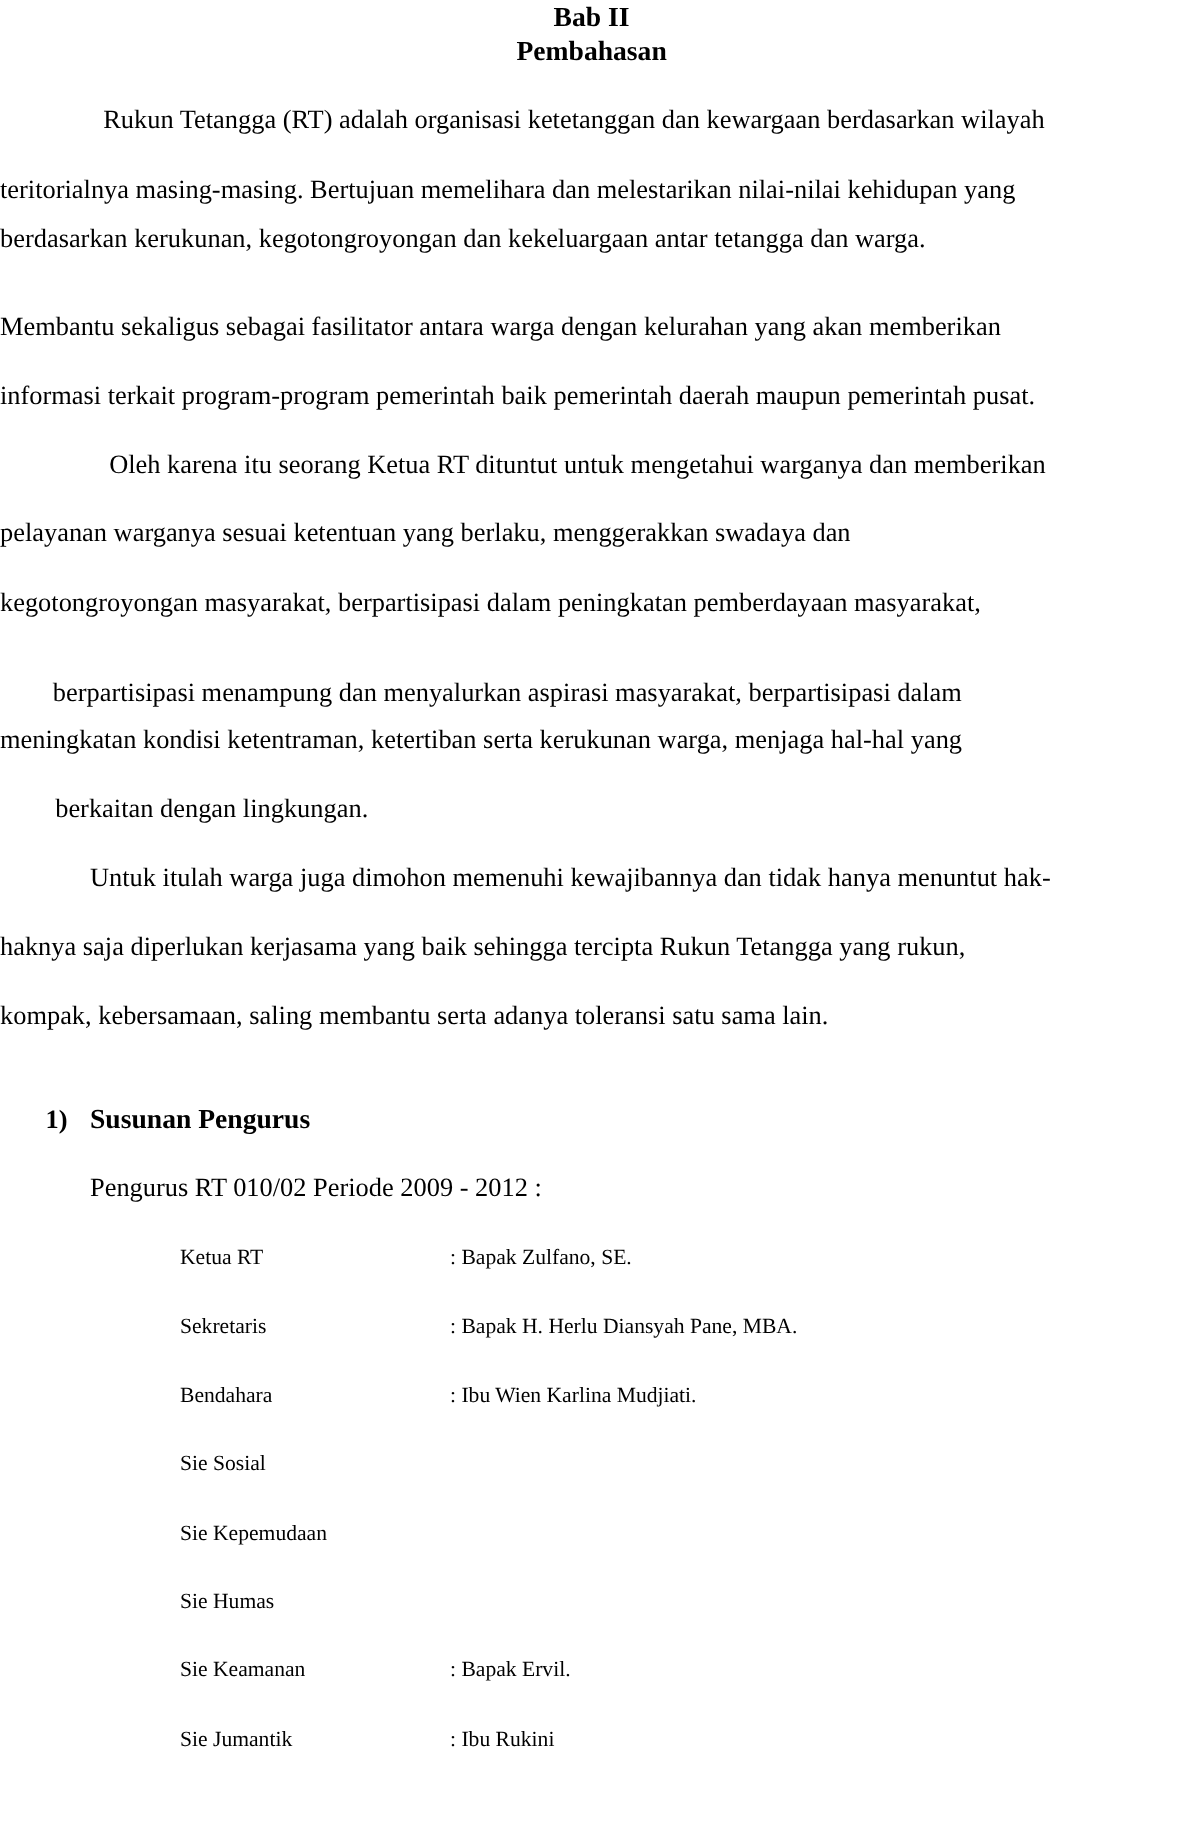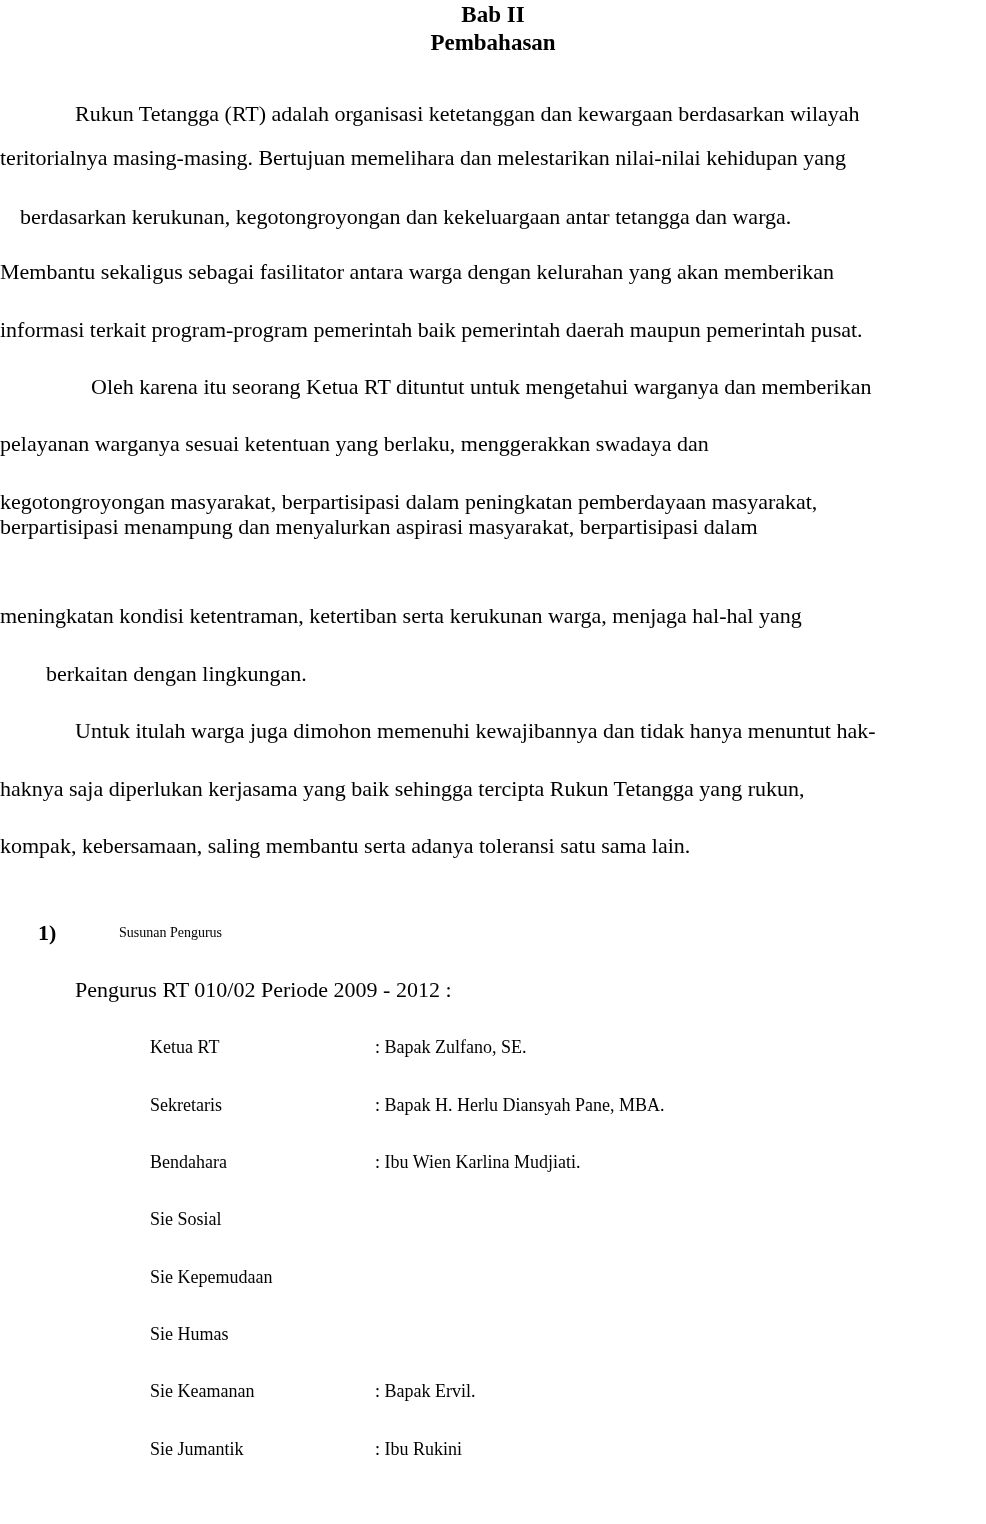--- a/index.html
+++ b/index.html
@@ -42,24 +42,23 @@
     .section-number {
       position: absolute;
       left: 38px;
       font-weight: bold;
       font-size: 22px;
       line-height: 28px;
     }
     .section-title {
       position: absolute;
       left: 75px;
-      font-weight: normal;
-      font-size: 14px;
+      font-weight: bold;
+      font-size: 23px;
       line-height: 28px;
-      margin-left: 44px;
     }
     .sub-intro {
       position: absolute;
       left: 75px;
       font-size: 22px;
       line-height: 28px;
       white-space: nowrap;
     }
     .roster-row {
       position: absolute;
@@ -81,32 +80,32 @@
   </style>
 </head>
 <body>
 
 <div class="page">
 
   <div class="heading" style="top:1px;">Bab II</div>
   <div class="heading" style="top:29px;">Pembahasan</div>
 
   <div>
-    <div class="line indent" style="top:100px;">Rukun Tetangga (RT) adalah organisasi ketetanggan dan kewargaan berdasarkan wilayah</div>
+    <div class="line indent" style="top:86px;margin-left:11px;">Rukun Tetangga (RT) adalah organisasi ketetanggan dan kewargaan berdasarkan wilayah</div>
     <div class="line" style="top:144px;">teritorialnya masing-masing. Bertujuan memelihara dan melestarikan nilai-nilai kehidupan yang</div>
-    <div class="line" style="top:203px;padding-left:20px;">berdasarkan kerukunan, kegotongroyongan dan kekeluargaan antar tetangga dan warga.</div>
+    <div class="line" style="top:185px;">berdasarkan kerukunan, kegotongroyongan dan kekeluargaan antar tetangga dan warga.</div>
     <div class="line" style="top:258px;">Membantu sekaligus sebagai fasilitator antara warga dengan kelurahan yang akan memberikan</div>
     <div class="line" style="top:316px;">informasi terkait program-program pemerintah baik pemerintah daerah maupun pemerintah pusat.</div>
   </div>
 
   <div>
     <div class="line indent" style="top:373px;margin-left:16px;">Oleh karena itu seorang Ketua RT dituntut untuk mengetahui warganya dan memberikan</div>
     <div class="line" style="top:430px;">pelayanan warganya sesuai ketentuan yang berlaku, menggerakkan swadaya dan</div>
     <div class="line" style="top:488px;">kegotongroyongan masyarakat, berpartisipasi dalam peningkatan pemberdayaan masyarakat,</div>
-    <div class="line" style="top:513px;">berpartisipasi menampung dan menyalurkan aspirasi masyarakat, berpartisipasi dalam</div>
+    <div class="line" style="top:563px;margin-left:44px;">berpartisipasi menampung dan menyalurkan aspirasi masyarakat, berpartisipasi dalam</div>
     <div class="line" style="top:602px;">meningkatan kondisi ketentraman, ketertiban serta kerukunan warga, menjaga hal-hal yang</div>
     <div class="line" style="top:660px;margin-left:46px;">berkaitan dengan lingkungan.</div>
   </div>
 
   <div>
     <div class="line indent" style="top:717px;">Untuk itulah warga juga dimohon memenuhi kewajibannya dan tidak hanya menuntut hak-</div>
     <div class="line" style="top:775px;">haknya saja diperlukan kerjasama yang baik sehingga tercipta Rukun Tetangga yang rukun,</div>
     <div class="line" style="top:832px;">kompak, kebersamaan, saling membantu serta adanya toleransi satu sama lain.</div>
   </div>
 

